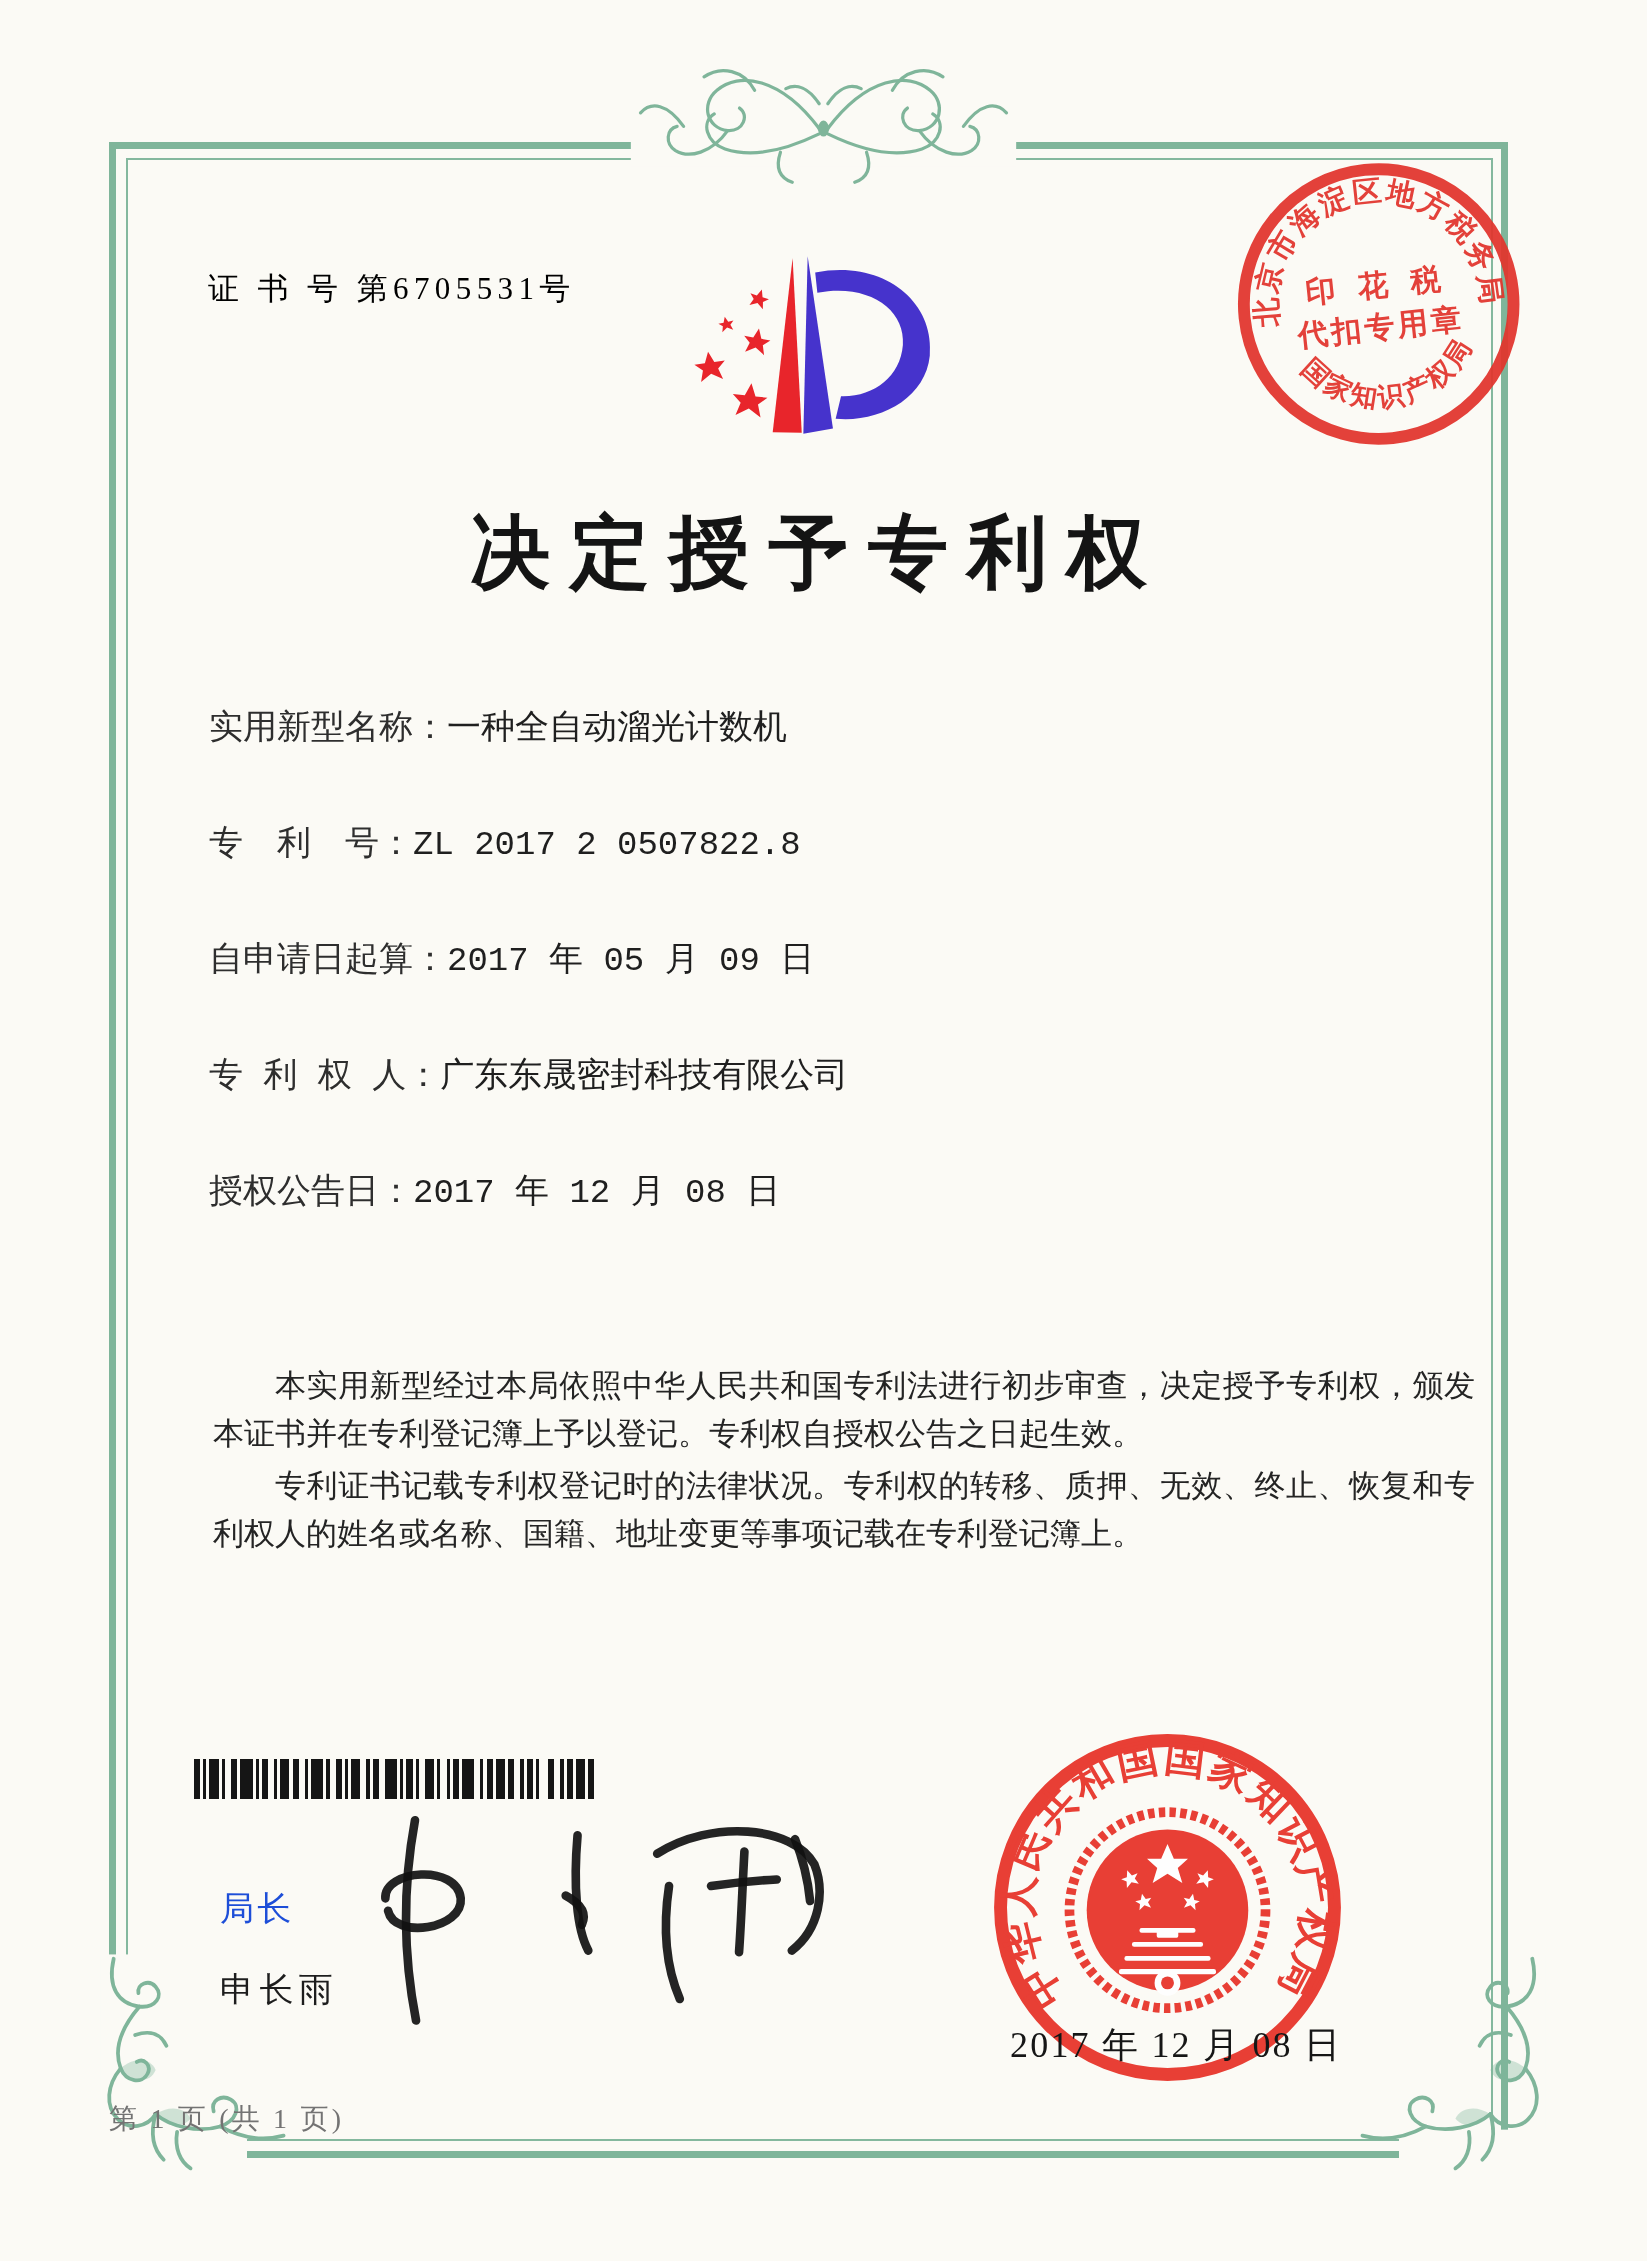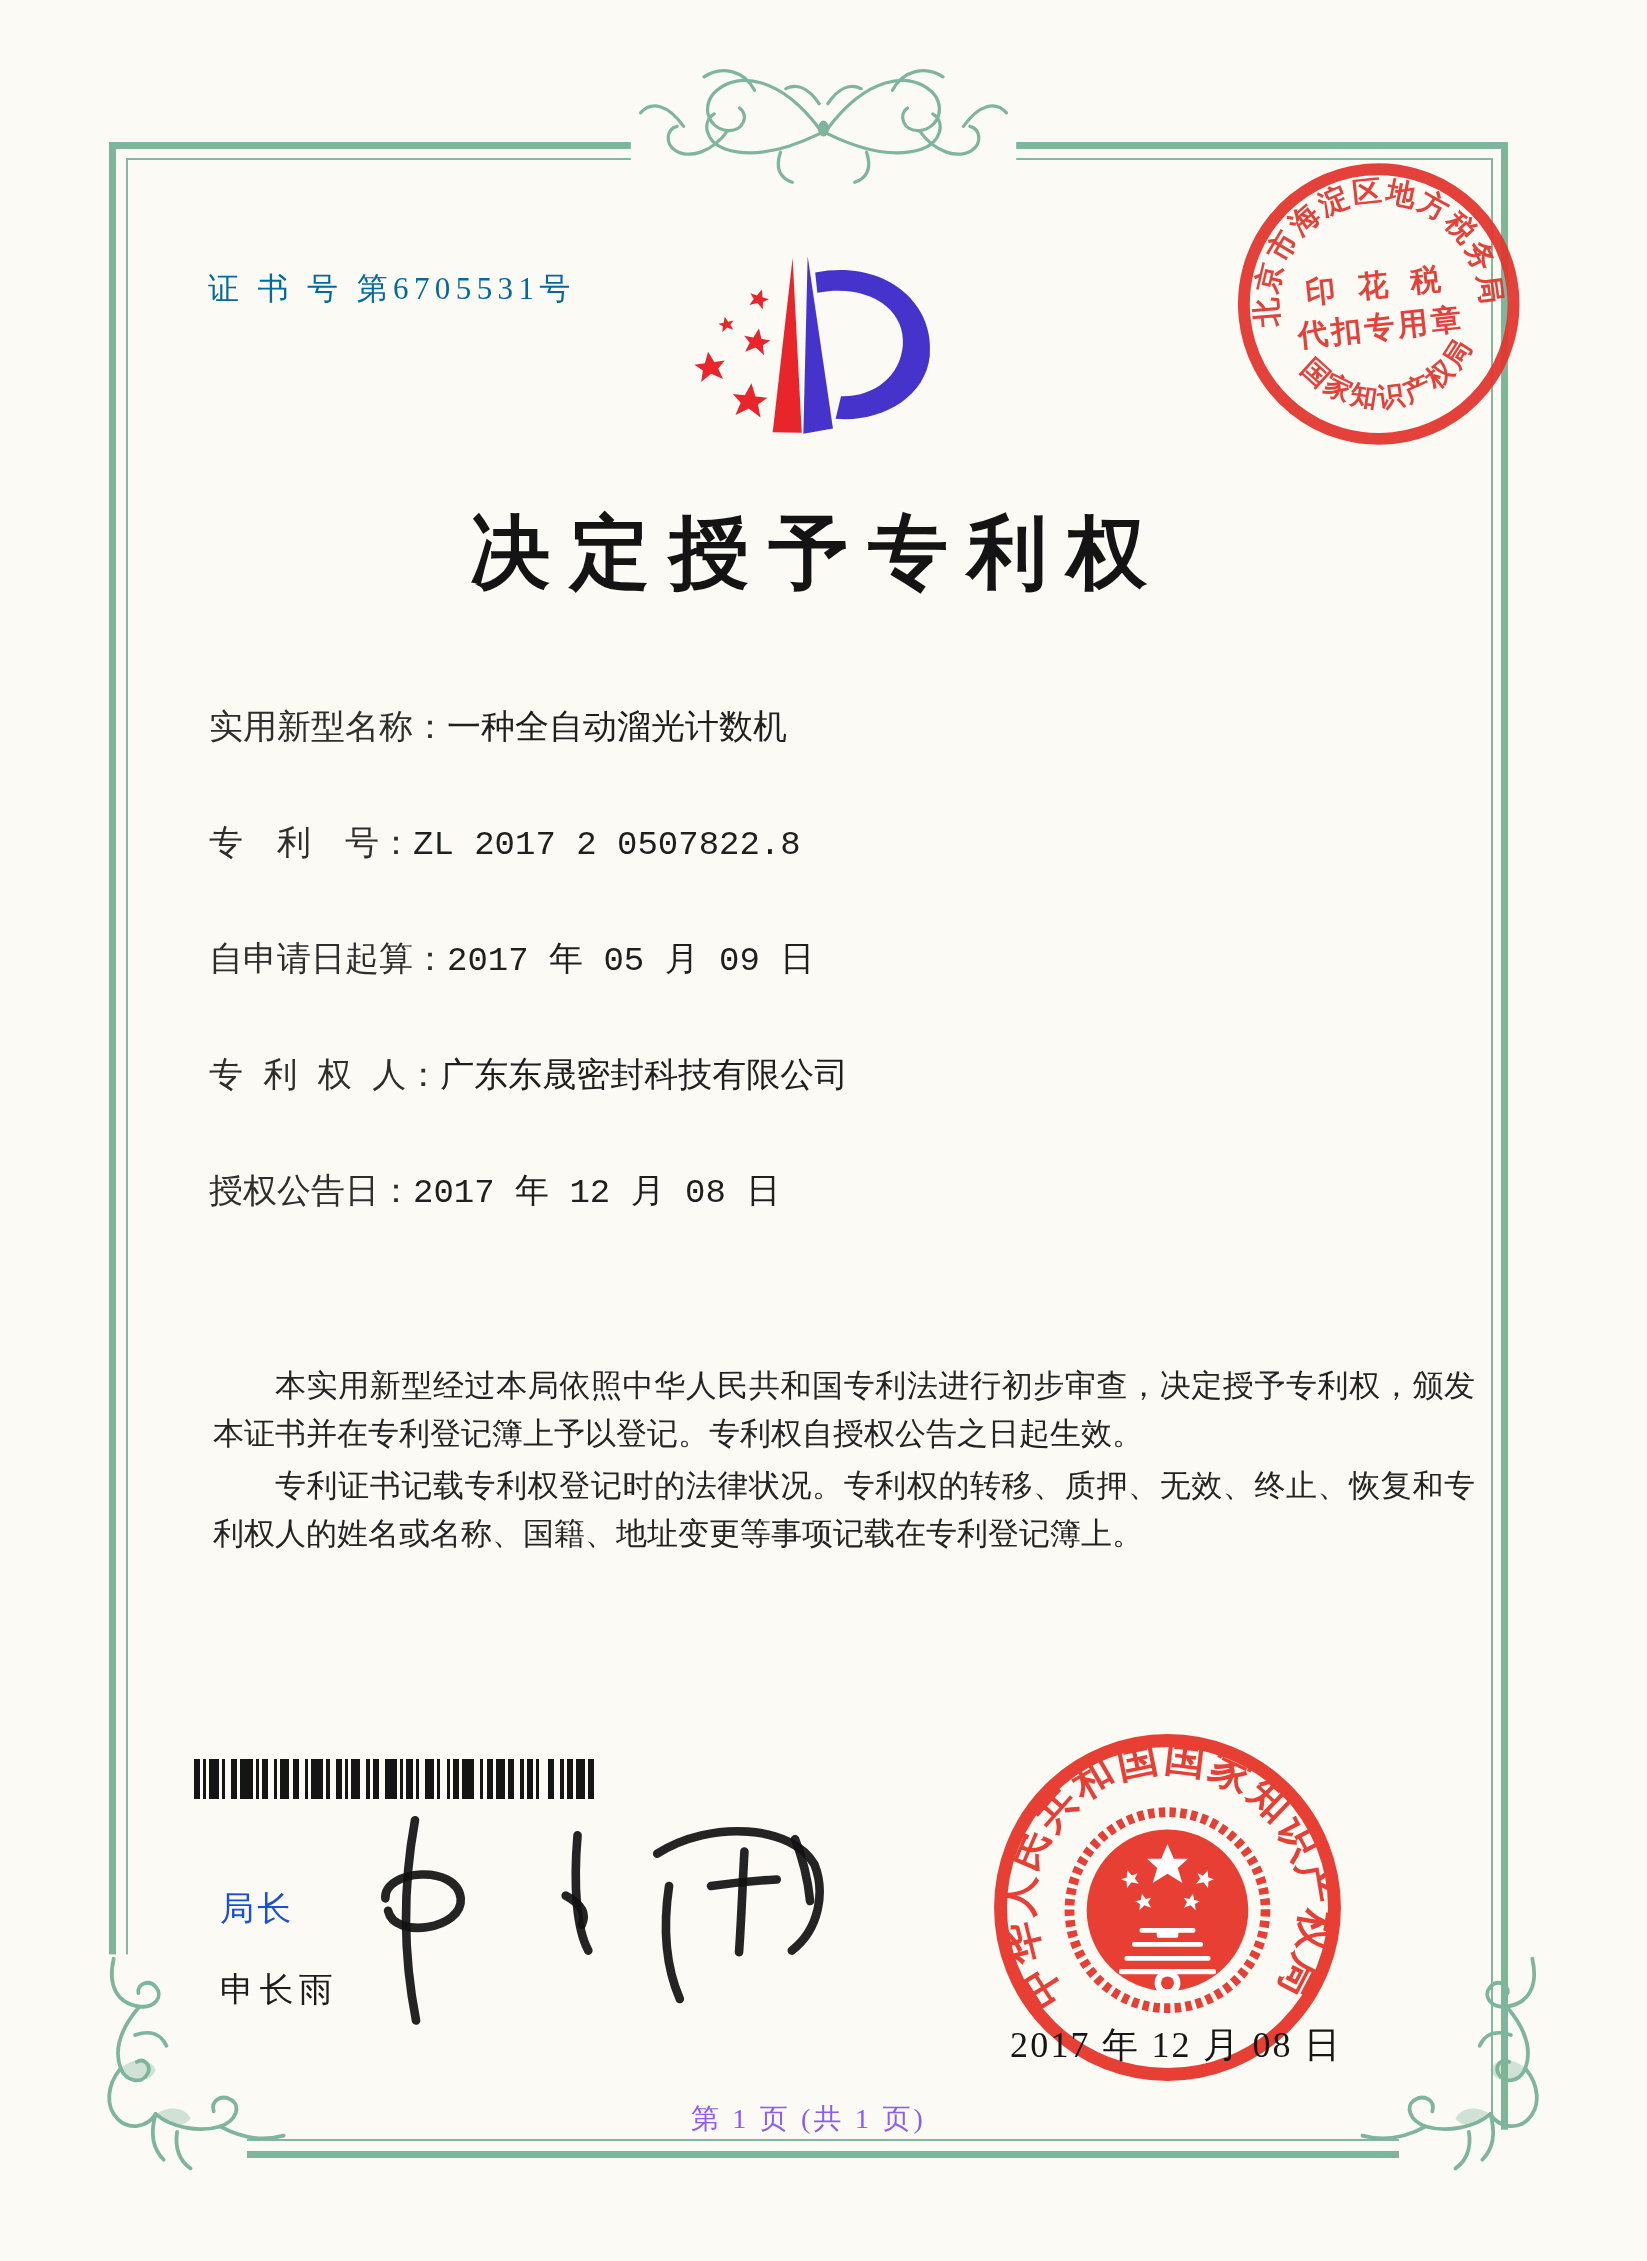--- a/index.html
+++ b/index.html
@@ -9,21 +9,21 @@
   
   .frame-outer{position:absolute;left:109px;top:142px;width:1399px;height:2016px;
     border:7px solid #7fb59a;box-sizing:border-box;}
   .frame-inner{position:absolute;left:126px;top:158px;width:1367px;height:1983px;
     border:2.7px solid #84b89e;box-sizing:border-box;}
 
   .ornament{position:absolute;}
   .ornament svg{display:block;}
   .orn-right{transform:scaleX(-1);}
 
-  .cert-no{position:absolute;left:208px;top:268px;font-size:31px;letter-spacing:5.4px;color:#0369a1;white-space:nowrap;}
+  .cert-no{position:absolute;left:208px;top:268px;font-size:31px;letter-spacing:5.4px;color:#000000;white-space:nowrap;}
 
   .logo{position:absolute;left:685px;top:229px;}
 
   .tax-stamp{position:absolute;left:1229px;top:154px;transform:rotate(-6deg);opacity:.93;}
 
   .cert-title{position:absolute;left:109px;top:500px;width:1399px;text-align:center;
     font-size:80px;font-weight:bold;letter-spacing:19.4px;color:#141414;white-space:nowrap;text-indent:19.4px;}
 
   .fields{position:absolute;left:209px;top:711px;}
   .field-row{font-size:34px;color:#262626;line-height:36px;margin-bottom:80px;white-space:nowrap;font-family:Liberation Mono, monospace;}
@@ -39,22 +39,22 @@
   .barcode span{flex:0 0 auto;height:100%;}
 
   .director-title{position:absolute;left:220px;top:1886px;font-size:34px;color:#1d4ed8;letter-spacing:3.2px;}
   .director-name{position:absolute;left:220px;top:1967px;font-size:34px;color:#1d1d1d;letter-spacing:5.4px;}
   .signature{position:absolute;left:334px;top:1788px;}
 
   .sipo-seal{position:absolute;left:979px;top:1719px;opacity:.95;}
   .issue-date{position:absolute;left:1010px;top:2021px;font-size:36px;color:#161616;
     letter-spacing:2.2px;white-space:nowrap;z-index:5;}
 
-  .page-footer{position:absolute;left:109px;top:2100px;width:1399px;text-align:center;
-    font-size:28px;letter-spacing:3.2px;color:#8b5cf6;}
+  .page-footer{position:absolute;left:109px;top:2100px;width:1399px;text-align:left;
+    font-size:28px;letter-spacing:3.2px;color:#737373;}
 </style>
 </head>
 <body>
 
 <div class="page">
 
   <div class="frame-outer"></div>
   <div class="frame-inner"></div>
 
   <div class="ornament" style="left:619px;top:39px;">

